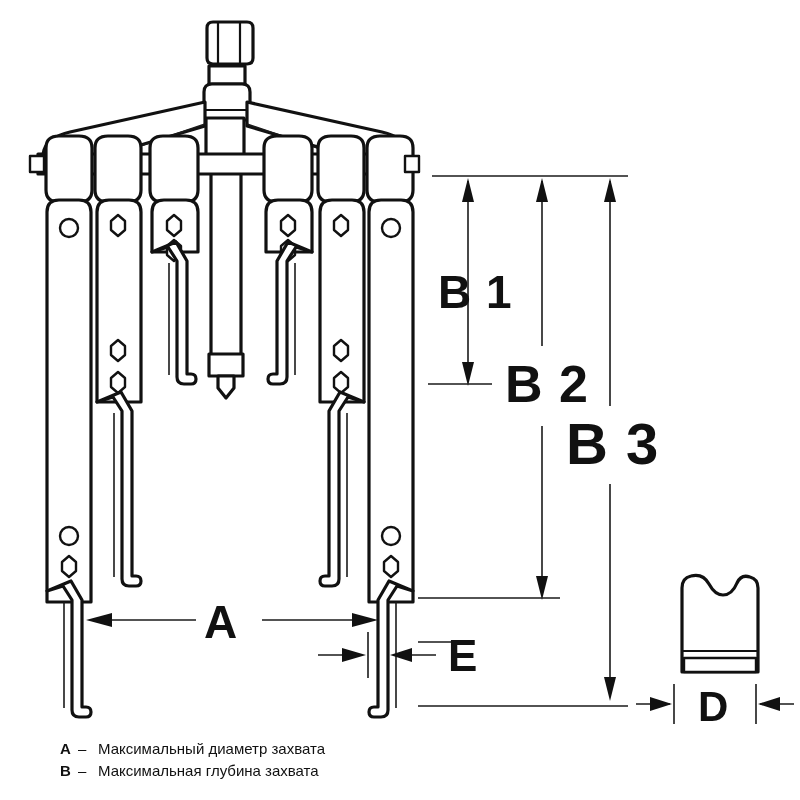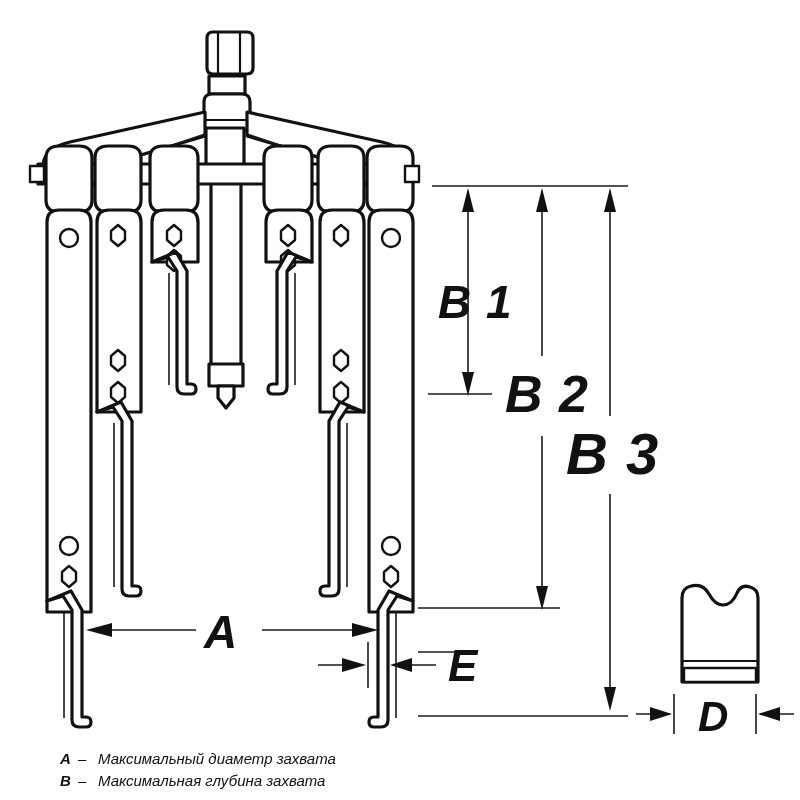--- a/index.html
+++ b/index.html
@@ -10,24 +10,23 @@
   body {
     width: 800px;
     height: 800px;
     position: relative;
     font-family: "Liberation Sans", sans-serif;
     overflow: hidden;
   }
   #diagram-root {
     position: absolute;
     left: 0;
-    top: 16px;
+    top: 6px;
     width: 800px;
     height: 676px;
-    font-style: italic;
   }
   svg.canvas {
     display: block;
     width: 800px;
     height: 800px;
   }
   .ink-thin {
     fill: none;
     stroke: #111111;
     stroke-width: 2.2;

